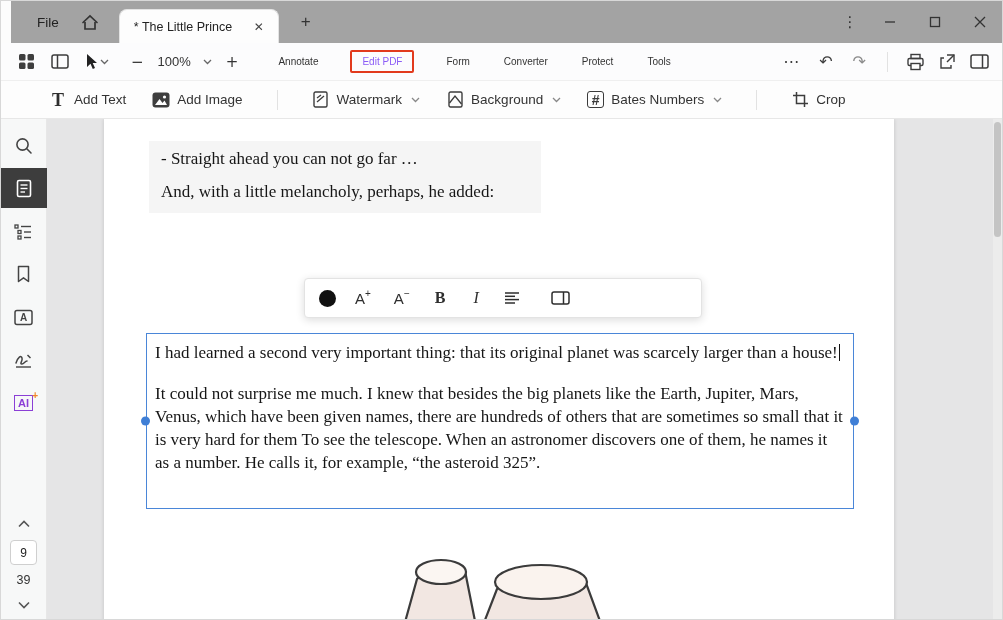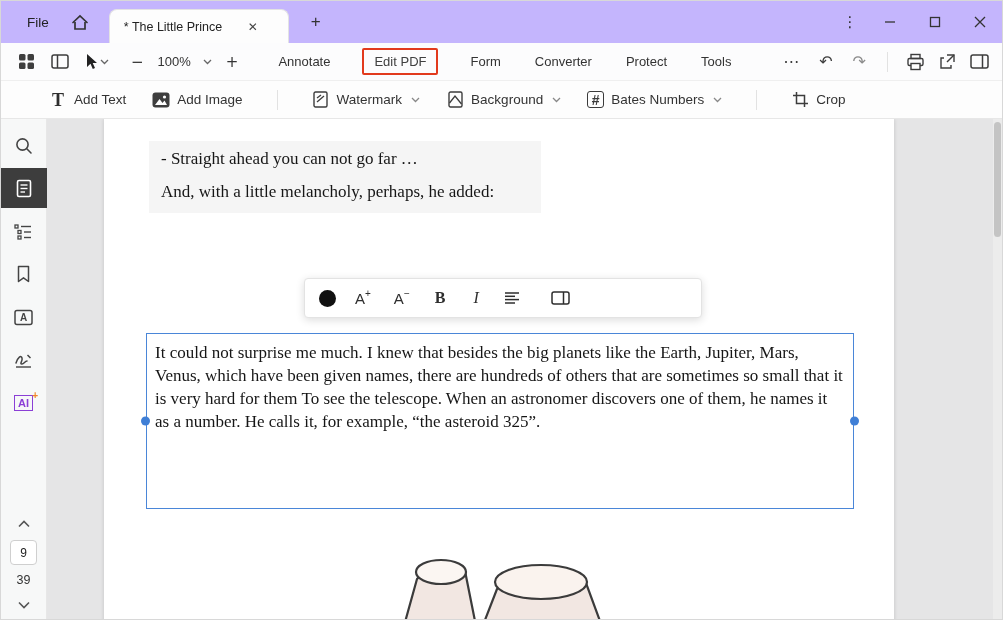--- a/index.html
+++ b/index.html
@@ -1,38 +1,38 @@
 <!DOCTYPE html>
 <html><head>
 <meta charset="utf-8">
 <style>
   * { box-sizing: border-box; margin: 0; padding: 0; }
   body { margin: 0; font-family: "Liberation Sans", sans-serif; background: #fff; }
   .window { position: relative; width: 1003px; height: 620px; overflow: hidden; background: #fcfcfc; border: 1px solid #d8d8d8; }
 
   
-  .titlebar { height: 42px; background: #c4b5fd; display: flex; align-items: center; padding: 0 0 0 16px; }
+  .titlebar { height: 42px; background: #a3a3a3; display: flex; align-items: center; padding: 0 0 0 16px; margin-left: 10px; }
   .file-menu { font-size: 13.5px; color: #222; padding: 6px 10px; cursor: default; }
   .home-btn { width: 30px; height: 28px; display: flex; align-items: center; justify-content: center; margin: 0 14px 0 6px; }
-  .tab { width: 180px; height: 34px; margin-top: 8px; background: #fdfdfd; border: 1px solid #e3e3e3; border-bottom: none; border-radius: 8px 8px 0 0; display: flex; align-items: center; padding: 0 24px 0 14px; }
+  .tab { width: 160px; height: 34px; margin-top: 8px; background: #fdfdfd; border: 1px solid #e3e3e3; border-bottom: none; border-radius: 8px 8px 0 0; display: flex; align-items: center; padding: 0 8px 0 14px; }
   .tab-title { flex: 1; font-size: 12.5px; color: #222; white-space: nowrap; overflow: hidden; }
   .tab-close { font-size: 12px; color: #444; padding: 3px 6px; border-radius: 4px; }
   .new-tab { font-size: 17px; color: #333; margin-left: 14px; padding: 2px 8px; }
   .title-right { margin-left: auto; display: flex; align-items: center; height: 100%; }
   .kebab { font-family: "DejaVu Sans", sans-serif; font-size: 15px; color: #333; width: 34px; text-align: center; }
   .win-btn { width: 45px; height: 100%; display: flex; align-items: center; justify-content: center; }
 
   
   .toolbar { height: 38px; background: #fcfcfd; border-bottom: 1px solid #efefef; display: flex; align-items: center; padding: 0 10px 0 12px; }
   .tbtn { display: flex; align-items: center; justify-content: center; min-width: 26px; height: 28px; border-radius: 4px; color: #3c3c3c; }
   .zoom-group { display: flex; align-items: center; gap: 10px; margin-left: 18px; font-size: 13px; color: #333; }
   .zoom-glyph { font-family: "DejaVu Sans", sans-serif; font-size: 15px; color: #333; padding: 0 4px; }
   .menu-group { display: flex; align-items: center; gap: 30px; margin-left: 34px; }
-  .menu-item { font-size: 13px; color: #333; padding: 6px 2px; white-space: nowrap; }
-  .menu-item.active { color: #404040; border: 2px solid #e23a1d; border-radius: 2px; padding: 4px 10px; }
+  .menu-item { font-size: 10px; color: #333; padding: 6px 2px; white-space: nowrap; }
+  .menu-item.active { color: #8b5cf6; border: 2px solid #e23a1d; border-radius: 2px; padding: 4px 10px; }
   .right-group { margin-left: auto; display: flex; align-items: center; gap: 6px; }
   .glyph-btn { font-family: "DejaVu Sans", sans-serif; font-size: 16px; padding: 0 7px; }
   .undo { color: #3c3c3c; } .redo { color: #8b8b8b; }
   .vsep { width: 1px; height: 20px; background: #e2e2e2; margin: 0 8px; }
 
   
   .edit-toolbar { height: 38px; background: #fdfdfd; border-bottom: 1px solid #e7e7e7; display: flex; align-items: center; padding-left: 48px; gap: 26px; }
   .etb-item { display: flex; align-items: center; gap: 7px; font-size: 13.5px; color: #333; white-space: nowrap; }
   .etb-icon { display: flex; align-items: center; justify-content: center; width: 18px; height: 18px; }
   .t-glyph { font-family: "Liberation Serif", serif; font-size: 18px; font-weight: bold; color: #2e2e2e; line-height: 1; }
@@ -349,20 +349,21 @@
             <svg width="19" height="14" viewBox="0 0 19 14">
                 <rect x="1" y="1" width="17" height="12" rx="2" fill="none" stroke="#2e2e2e" stroke-width="1.5"></rect>
                 <line x1="12.5" y1="1" x2="12.5" y2="13" stroke="#2e2e2e" stroke-width="1.5"></line>
               </svg>
           </span>
         </div>
 
         <div class="textbox">
           <span class="handle left"></span>
           <span class="handle right"></span>
+          <p><span>I had learned a second very important thing: that its original planet was scarcely larger than a house!</span><span class="caret"></span></p>
           <p>It could not surprise me much. I knew that besides the big planets like the Earth, Jupiter, Mars, Venus, which have been given names, there are hundreds of others that are sometimes so small that it is very hard for them To see the telescope. When an astronomer discovers one of them, he names it as a number. He calls it, for example, “the asteroid 325”.</p>
         </div>
 
         <svg class="drawing" viewBox="0 0 244 110">
           <path d="M38 38 Q60 12 86 30 L102 110 L18 110 Z" fill="#f2e7e2" stroke="#3b3b3b" stroke-width="2.2"></path>
           <ellipse cx="62" cy="31" rx="25" ry="12" fill="#fbf6f2" stroke="#3b3b3b" stroke-width="2.2"></ellipse>
           <path d="M118 48 Q162 14 207 42 L232 110 L94 110 Z" fill="#f2e7e2" stroke="#3b3b3b" stroke-width="2.2"></path>
           <ellipse cx="162" cy="41" rx="46" ry="17" fill="#faf3ee" stroke="#3b3b3b" stroke-width="2.2"></ellipse>
         </svg>
       </div>

